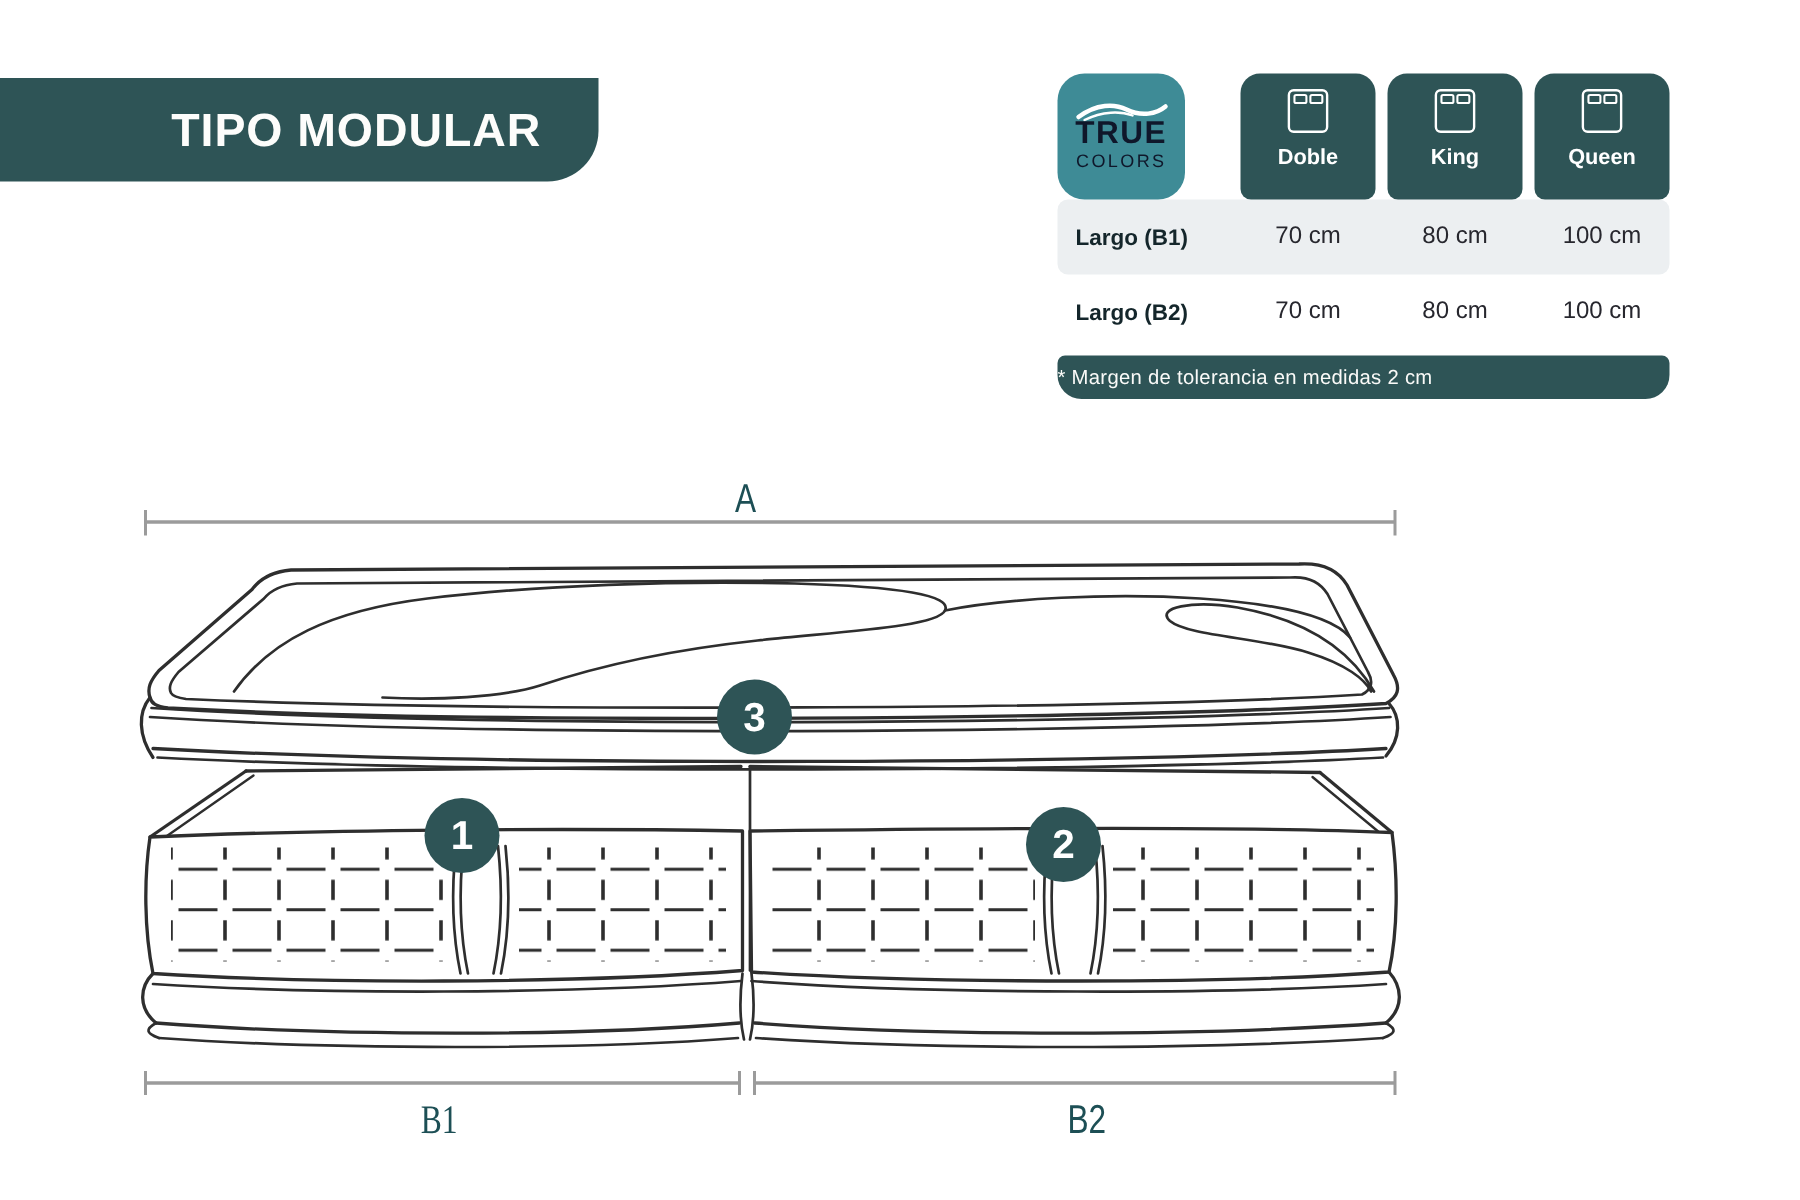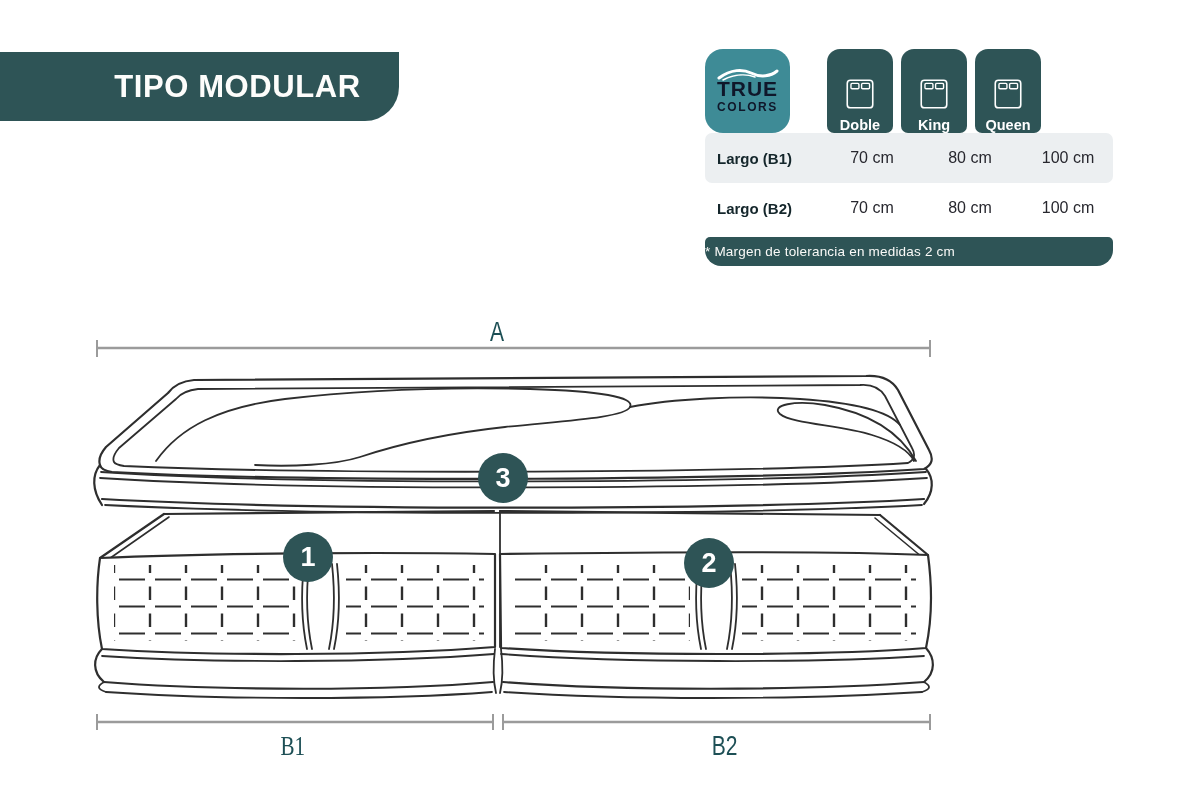--- a/index.html
+++ b/index.html
@@ -24,25 +24,25 @@
   .cell-val{ width:90px; margin-left:8px; text-align:center; font-size:16px; color:#27272e; }
   .thead{ display:flex; align-items:stretch; height:84px; }
   .logo-slot{ width:114px; display:flex; }
   .brand{
     width:85px; height:84px; background:#3E8B96; border-radius:18px;
     display:flex; flex-direction:column; align-items:center; justify-content:center;
     color:#0f172a;
   }
   .brand .wave{ margin-bottom:-4px; }
   .brand .l1{ font-size:21px; font-weight:800; letter-spacing:1px; line-height:1; }
-  .brand .l2{ font-size:12px; font-weight:700; letter-spacing:1.6px; line-height:1.4; }
+  .brand .l2{ font-size:12px; font-weight:400; letter-spacing:1.6px; line-height:1.4; }
   .col-tile{
-    width:66px; margin-left:8px; background:#2E5456; border-radius:13px 13px 7px 7px;
+    width:90px; margin-left:8px; background:#2E5456; border-radius:13px 13px 7px 7px;
     display:flex; flex-direction:column; align-items:center; justify-content:flex-end;
-    padding-bottom:0; gap:6px;
+    padding-bottom:20px; gap:6px;
   }
   .col-tile .clabel{ color:#fff; font-size:14.5px; font-weight:700; }
   .row-h{ height:50px; }
   .row-band{ background:#ECEFF1; border-radius:7px; }
   .tfoot{
     margin-top:4px; height:29px; background:#2E5456;
     border-radius:5px 5px 16px 16px;
     display:flex; align-items:center; justify-content:flex-start;
   }
   .tfoot span{ color:#fafaf8; font-size:13.5px; letter-spacing:.2px; }

